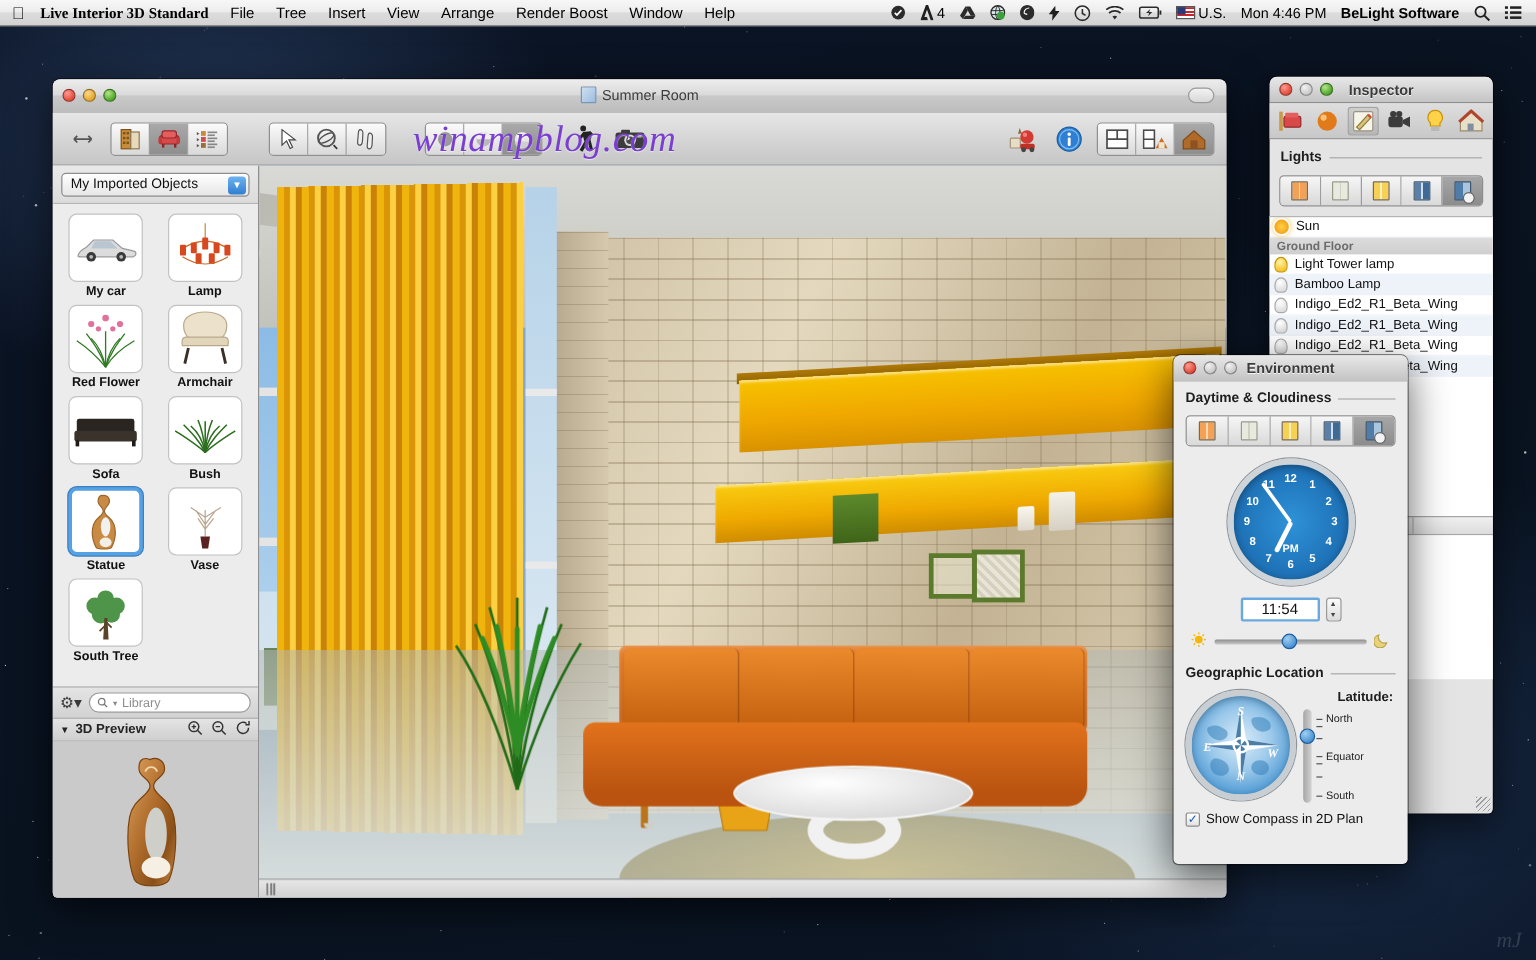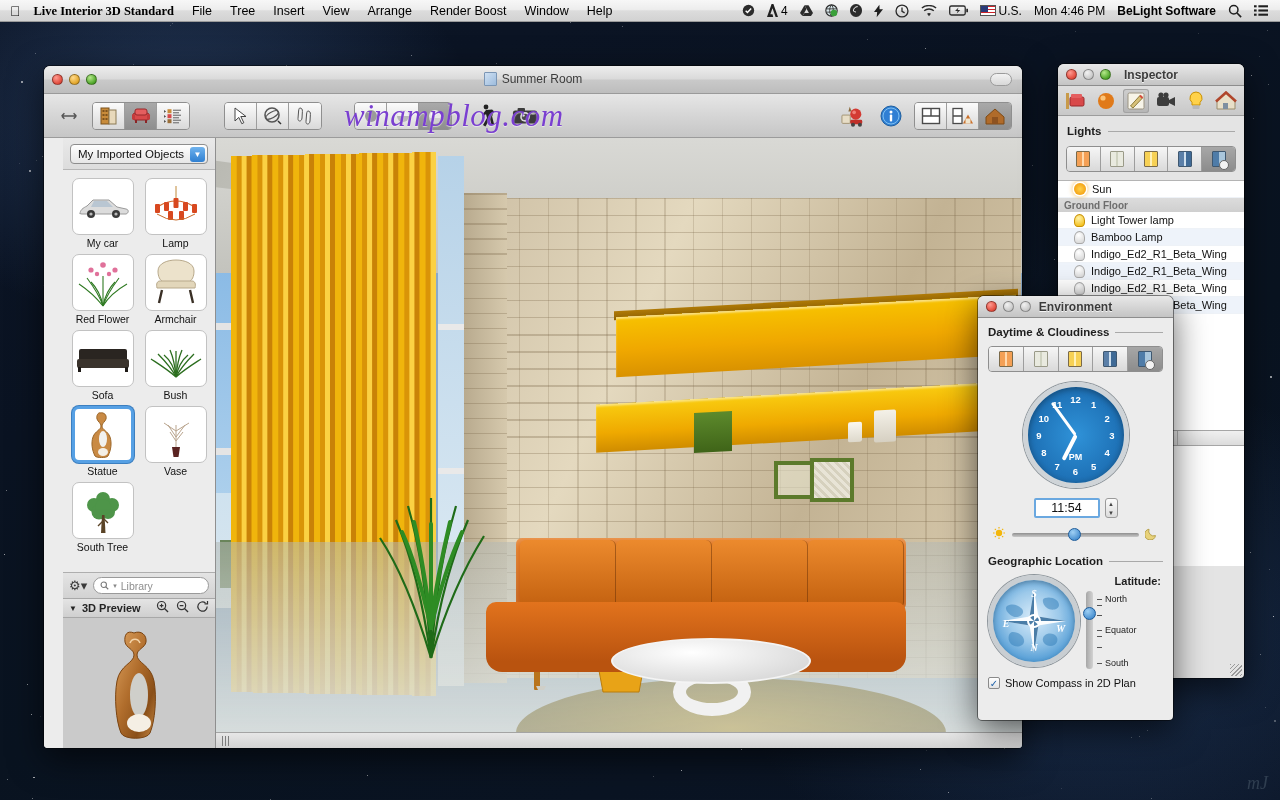--- a/index.html
+++ b/index.html
@@ -84,31 +84,31 @@
   .tb-plain { width:30px; height:30px; display:flex; align-items:center; justify-content:center; }
   #wm-logo { position:absolute; left:300px; top:4px; font-family:"Liberation Serif", serif;
     font-style:italic; font-size:31px; color:#7a3fd0; letter-spacing:.5px;
     text-shadow:0 1px 1px rgba(255,255,255,.6); }
   #tb-right { margin-left:auto; display:flex; align-items:center; gap:8px; }
 
   #main-body { position:absolute; left:0; top:72px; right:0; bottom:0; display:flex;
     background:#cfcfcf; border-radius:0 0 4px 4px; overflow:hidden; }
 
   
-  #sidebar { width:172px; background:#ececec; border-right:1px solid #8f8f8f; display:flex; flex-direction:column;padding-left:19px; }
+  #sidebar { width:172px; background:#ececec; border-right:1px solid #8f8f8f; display:flex; flex-direction:column; }
   #cat-wrap { padding:6px 7px 5px; background:linear-gradient(to bottom,#e9e9e9,#dcdcdc); border-bottom:1px solid #b6b6b6; }
   #cat-popup { height:20px; border:1px solid #8e8e8e; border-radius:4px;
     background:linear-gradient(to bottom,#ffffff,#e6e6e6); display:flex; align-items:center;
     padding-left:7px; font-size:11.5px; color:#111; position:relative; }
   #cat-arrow { position:absolute; right:2px; top:2px; width:15px; height:15px; border-radius:3px;
     background:linear-gradient(to bottom,#6fb3ee,#2f7fd1); display:flex; align-items:center; justify-content:center;
     color:#fff; font-size:8px; }
   #obj-grid { flex:1; overflow:hidden; padding:6px 4px 0; display:grid;
     grid-template-columns:1fr 1fr; gap:0 2px; align-content:start; background:#ececec; }
-  .obj-cell { display:flex; flex-direction:column; align-items:center; padding:2px 0 3px; }
+  .obj-cell { display:flex; flex-direction:column; align-items:center; padding:2px 0 3px;font-weight:bold; }
   .obj-thumb { width:62px; height:57px; border:1px solid #c2c2c2; border-radius:7px; background:#fff;
     display:flex; align-items:center; justify-content:center; overflow:hidden; }
   .obj-cell.sel .obj-thumb { border:3px solid #56a0e4; box-shadow:0 0 0 1px #3c7fc0; }
   .obj-label { font-size:10.5px; color:#111; margin-top:2px; white-space:nowrap; }
   #lib-search-bar { height:26px; background:linear-gradient(to bottom,#e4e4e4,#d2d2d2);
     border-top:1px solid #aeaeae; display:flex; align-items:center; padding:0 6px; gap:6px; }
   #gear-btn { font-size:13px; color:#3a3a3a; }
   #lib-search { flex:1; height:17px; border:1px solid #9a9a9a; border-radius:9px; background:#fff;
     display:flex; align-items:center; padding:0 6px; gap:4px; font-size:10.5px; color:#8e8e8e; }
   #preview-header { height:20px; background:linear-gradient(to bottom,#e4e4e4,#cfcfcf);
@@ -195,21 +195,21 @@
   #insp-section { padding:9px 9px 0; }
   .sec-head { display:flex; align-items:center; gap:6px; font-size:11.5px; font-weight:bold; color:#1d1d1d; }
   .sec-head .rule { flex:1; height:1px; background:#a9a9a9; }
   #lightmodes { margin:9px 8px 0; display:flex; border:1px solid #8e8e8e; border-radius:4px; overflow:hidden; }
   .lm { flex:1; height:24px; display:flex; align-items:center; justify-content:center;
     background:linear-gradient(to bottom,#f6f6f6,#d9d9d9); border-right:1px solid #9d9d9d; }
   .lm:last-child{border-right:none;}
   .lm.on { background:linear-gradient(to bottom,#a7a7a7,#8c8c8c); }
   .lm-glyph { width:14px; height:16px; border:1px solid #7a6a4a; border-radius:1px; }
   #lightlist { margin-top:8px; background:#fff; border-top:1px solid #b4b4b4; height:250px; overflow:hidden; }
-  .ll-row { height:17px; display:flex; align-items:center; gap:6px; padding-left:16px; font-size:11px; color:#111;
+  .ll-row { height:17px; display:flex; align-items:center; gap:6px; padding-left:4px; font-size:11px; color:#111;
     border-bottom:1px solid #eef2f7; }
   .ll-row.alt { background:#eef3fa; }
   .ll-group { height:14px; background:linear-gradient(to bottom,#dcdcdc,#cfcfcf);
     display:flex; align-items:center; padding-left:6px; font-size:10px; color:#6d6d6d; font-weight:bold; }
   .bulb { width:11px; height:13px; border-radius:50% 50% 35% 35%; }
   .bulb.on { background:radial-gradient(circle at 40% 30%,#fff3a8,#f2b705); border:1px solid #c99105; }
   .bulb.off { background:radial-gradient(circle at 40% 30%,#ffffff,#d2d2d2); border:1px solid #a9a9a9; }
   .sun-ico { width:12px; height:12px; border-radius:50%;
     background:radial-gradient(circle,#ffd24a,#f09000); box-shadow:0 0 0 1.5px #fff, 0 0 4px 2px rgba(240,160,0,.5); }
 

